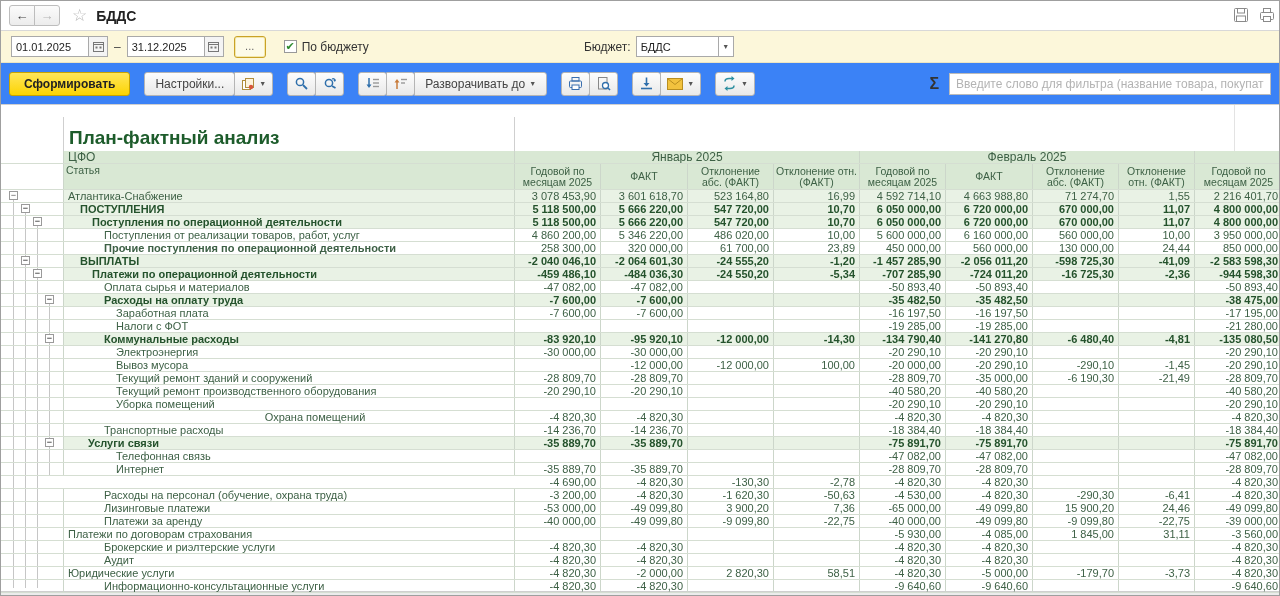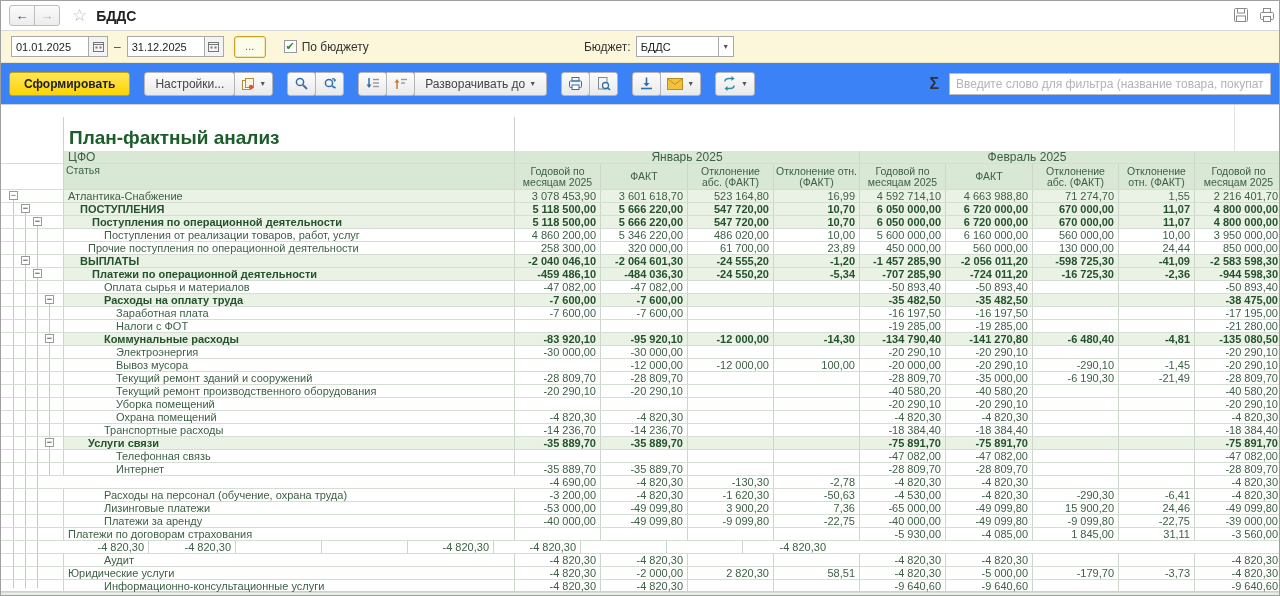--- a/index.html
+++ b/index.html
@@ -343,21 +343,21 @@
           <div class="cell num col3">486 020,00</div>
           <div class="cell num col4">10,00</div>
           <div class="cell num col5">5 600 000,00</div>
           <div class="cell num col6">6 160 000,00</div>
           <div class="cell num col7">560 000,00</div>
           <div class="cell num col8">10,00</div>
           <div class="cell num col9">3 950 000,00</div>
         </div>
         <div class="trow">
           <div class="gutter"></div>
-          <div class="cell label" style="padding-left: 24px;">Прочие поступления по операционной деятельности</div>
+          <div class="cell label" style="padding-left: 40px; font-weight: bold;">Прочие поступления по операционной деятельности</div>
           <div class="cell num col1">258 300,00</div>
           <div class="cell num col2">320 000,00</div>
           <div class="cell num col3">61 700,00</div>
           <div class="cell num col4">23,89</div>
           <div class="cell num col5">450 000,00</div>
           <div class="cell num col6">560 000,00</div>
           <div class="cell num col7">130 000,00</div>
           <div class="cell num col8">24,44</div>
           <div class="cell num col9">850 000,00</div>
         </div>
@@ -520,21 +520,21 @@
           <div class="cell num col3"></div>
           <div class="cell num col4"></div>
           <div class="cell num col5">-20 290,10</div>
           <div class="cell num col6">-20 290,10</div>
           <div class="cell num col7"></div>
           <div class="cell num col8"></div>
           <div class="cell num col9">-20 290,10</div>
         </div>
         <div class="trow">
           <div class="gutter"></div>
-          <div class="cell label" style="padding-left: 52px;">Охрана помещений</div>
+          <div class="cell label" style="padding-left: 52px; text-align: center;">Охрана помещений</div>
           <div class="cell num col1">-4 820,30</div>
           <div class="cell num col2">-4 820,30</div>
           <div class="cell num col3"></div>
           <div class="cell num col4"></div>
           <div class="cell num col5">-4 820,30</div>
           <div class="cell num col6">-4 820,30</div>
           <div class="cell num col7"></div>
           <div class="cell num col8"></div>
           <div class="cell num col9">-4 820,30</div>
         </div>
@@ -652,20 +652,21 @@
           <div class="cell num col3"></div>
           <div class="cell num col4"></div>
           <div class="cell num col5">-5 930,00</div>
           <div class="cell num col6">-4 085,00</div>
           <div class="cell num col7">1 845,00</div>
           <div class="cell num col8">31,11</div>
           <div class="cell num col9">-3 560,00</div>
         </div>
         <div class="trow">
           <div class="gutter"></div>
+          <div class="cell label" style="padding-left: 40px;">Брокерские и риэлтерские услуги</div>
           <div class="cell num col1">-4 820,30</div>
           <div class="cell num col2">-4 820,30</div>
           <div class="cell num col3"></div>
           <div class="cell num col4"></div>
           <div class="cell num col5">-4 820,30</div>
           <div class="cell num col6">-4 820,30</div>
           <div class="cell num col7"></div>
           <div class="cell num col8"></div>
           <div class="cell num col9">-4 820,30</div>
         </div>

